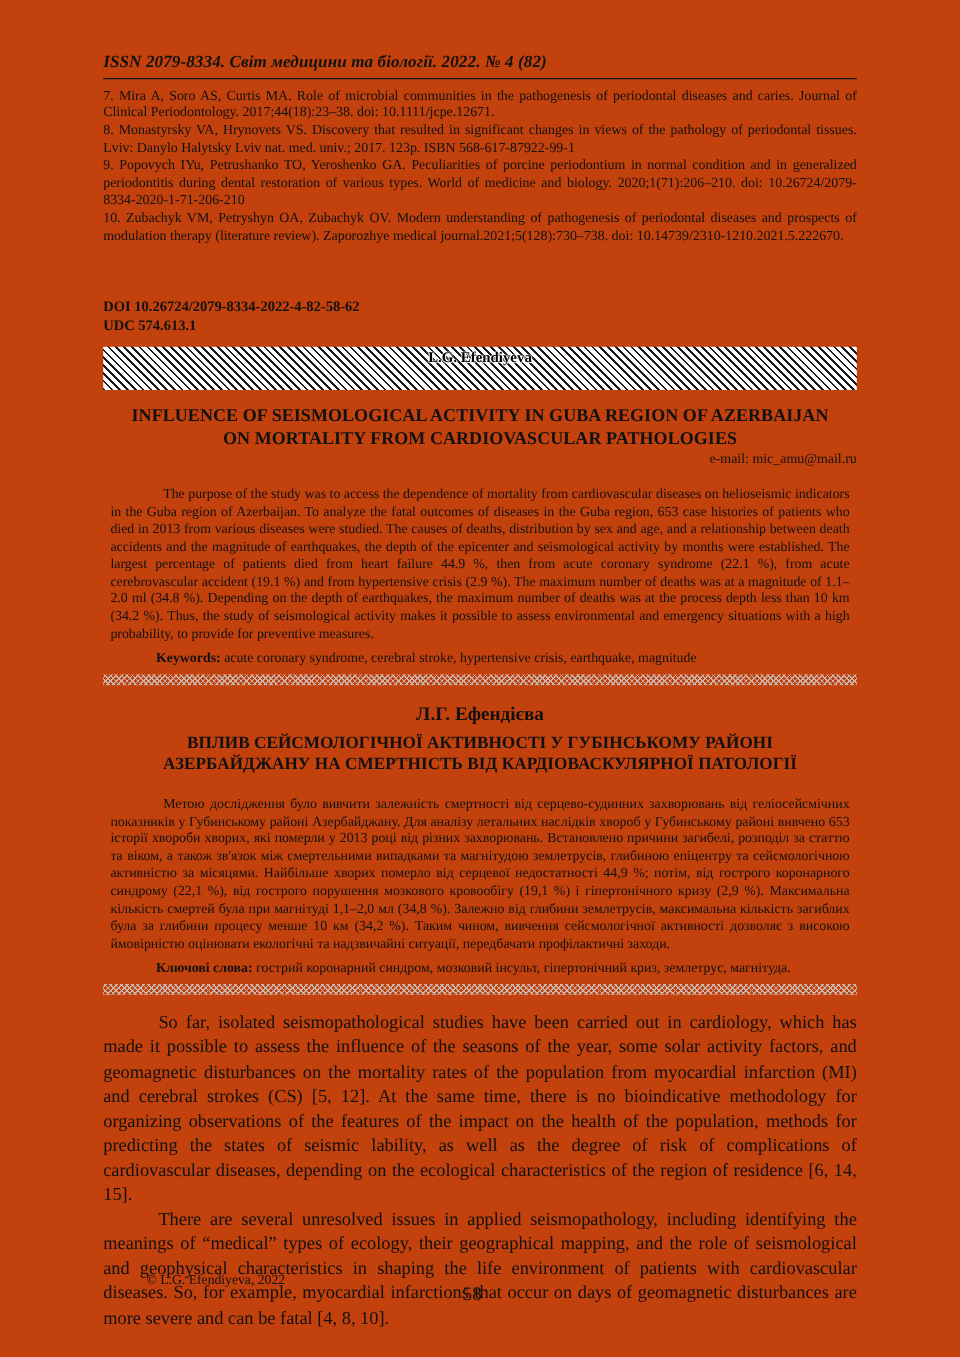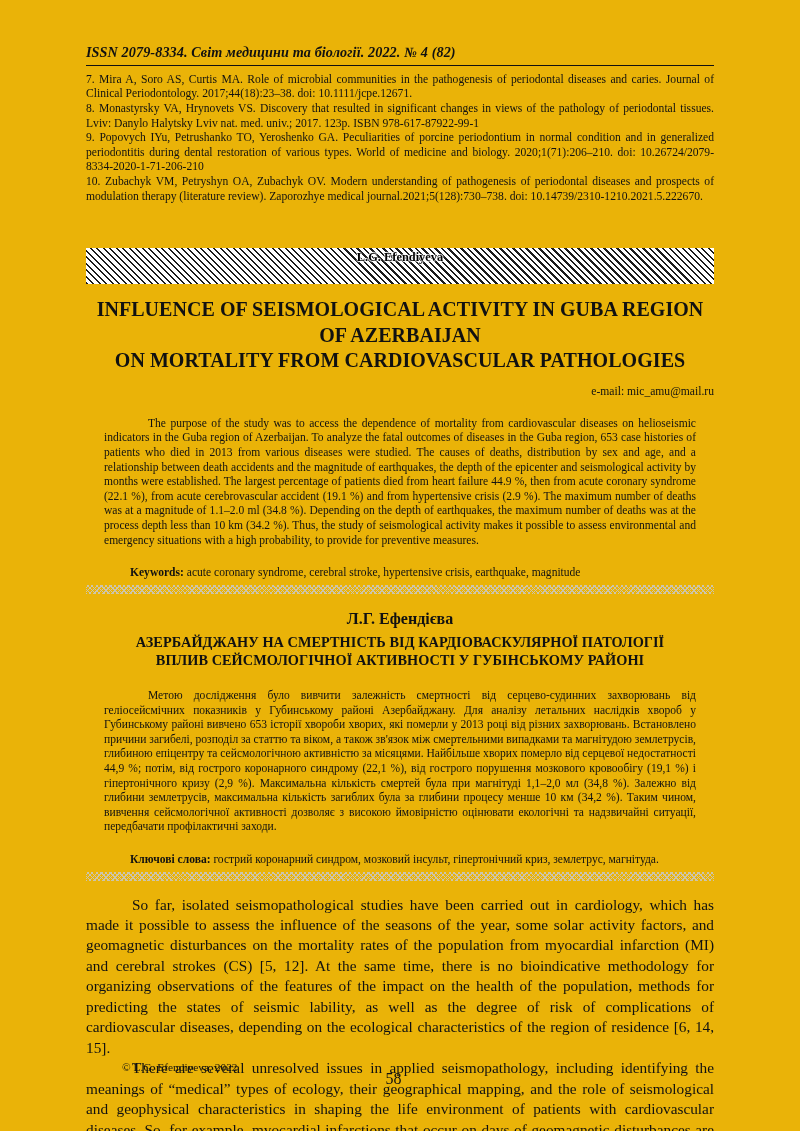--- a/index.html
+++ b/index.html
@@ -9,21 +9,21 @@
   }
   body {
     font-family: "Liberation Serif", "DejaVu Serif", serif;
     color: #111111;
   }
   .page {
     position: relative;
     width: 800px;
     height: 1131px;
     margin: 0 auto;
-    background: #eab308;
+    background: #c2410c;
     box-sizing: border-box;
     padding: 0;
     overflow: hidden;
   }
   .content {
     position: absolute;
     left: 86px;
     top: 0;
     width: 628px;
   }
@@ -114,40 +114,39 @@
     background-image:
       repeating-linear-gradient(45deg,  #c9c9c9 0px, #c9c9c9 1px, transparent 1px, transparent 3.2px),
       repeating-linear-gradient(-45deg, #c9c9c9 0px, #c9c9c9 1px, transparent 1px, transparent 3.2px);
     opacity: 0.85;
   }
 
   
   .article-title {
     margin-top: 13px;
     font-weight: bold;
-    font-size: 20px;
+    font-size: 15px;
     line-height: 1.28;
     text-align: center;
     letter-spacing: 0.05px;
   }
   .email {
-    margin-top: 11px;
     font-size: 11.6px;
     text-align: right;
   }
 
   
   .abstract {
     margin-top: 16px;
     font-size: 11.55px;
     line-height: 1.265;
     text-align: justify;
     text-justify: inter-word;
   }
-  .abstract p { margin: 18px; text-indent: 44px; }
+  .abstract p { margin: 6px; text-indent: 44px; }
   .keywords {
     margin-top: 1px;
     font-size: 11.55px;
     line-height: 1.265;
     text-indent: 44px;
   }
   .keywords b { font-weight: bold; }
 
   
   .ua-author {
@@ -208,27 +207,29 @@
 
 <div class="page">
 
   <div class="content">
 
     <div class="runhead">ISSN 2079-8334. Світ медицини та біології. 2022. № 4 (82)</div>
     <div class="runhead-rule"></div>
 
     <div class="refs">
       <p>7. Mira A, Soro AS, Curtis MA. Role of microbial communities in the pathogenesis of periodontal diseases and caries. Journal of Clinical Periodontology. 2017;44(18):23–38. doi: 10.1111/jcpe.12671.</p>
-      <p>8. Monastyrsky VA, Hrynovets VS. Discovery that resulted in significant changes in views of the pathology of periodontal tissues. Lviv: Danylo Halytsky Lviv nat. med. univ.; 2017. 123p.  ISBN 978-617-87922-99-1</p>
+      <p>8. Monastyrsky VA, Hrynovets VS. Discovery that resulted in significant changes in views of the pathology of periodontal tissues. Lviv: Danylo Halytsky Lviv nat. med. univ.; 2017. 123p.  ISBN 568-617-87922-99-1</p>
       <p>9. Popovych IYu, Petrushanko TO, Yeroshenko GA. Peculiarities of porcine periodontium in normal condition and in generalized periodontitis during dental restoration of various types. World of medicine and biology. 2020;1(71):206–210. doi: 10.26724/2079-8334-2020-1-71-206-210</p>
       <p class="lastref">10. Zubachyk VM, Petryshyn OA, Zubachyk OV. Modern understanding of pathogenesis of periodontal diseases and prospects of modulation therapy (literature review). Zaporozhye medical journal.2021;5(128):730–738. doi: 10.14739/2310-1210.2021.5.222670.</p>
     </div>
 
 
     <div class="ids">
+      <div>DOI 10.26724/2079-8334-2022-4-82-58-62</div>
+      <div>UDC 574.613.1</div>
     </div>
 
     <div class="hatch-band">
       <div class="band-line">L.G. Efendiyeva</div>
       <div class="band-line">Azerbaijan Medical University, Baku, Azerbaijan</div>
     </div>
 
     <div class="article-title">
       <div>INFLUENCE OF SEISMOLOGICAL ACTIVITY IN GUBA REGION OF AZERBAIJAN</div>
       <div>ON MORTALITY FROM CARDIOVASCULAR PATHOLOGIES</div>
@@ -238,22 +239,22 @@
 
     <div class="abstract">
       <p>The purpose of the study was to access the dependence of mortality from cardiovascular diseases on helioseismic indicators in the Guba region of Azerbaijan. To analyze the fatal outcomes of diseases in the Guba region, 653 case histories of patients who died in 2013 from various diseases were studied. The causes of deaths, distribution by sex and age, and a relationship between death accidents and the magnitude of earthquakes, the depth of the epicenter and seismological activity by months were established. The largest percentage of patients died from heart failure 44.9 %, then from acute coronary syndrome (22.1 %), from acute cerebrovascular accident (19.1 %) and from hypertensive crisis (2.9 %). The maximum number of deaths was at a magnitude of 1.1–2.0 ml (34.8 %). Depending on the depth of earthquakes, the maximum number of deaths was at the process depth less than 10 km (34.2 %). Thus, the study of seismological activity makes it possible to assess environmental and emergency situations with a high probability, to provide for preventive measures.</p>
       <div class="keywords"><b>Keywords:</b><span> acute coronary syndrome, cerebral stroke, hypertensive crisis, earthquake, magnitude</span></div>
     </div>
 
     <div class="wave-band"></div>
 
     <div class="ua-author">Л.Г. Ефендієва</div>
     <div class="ua-title">
+      <div>ВПЛИВ СЕЙСМОЛОГІЧНОЇ АКТИВНОСТІ У ГУБІНСЬКОМУ РАЙОНІ</div>
       <div>АЗЕРБАЙДЖАНУ НА СМЕРТНІСТЬ ВІД КАРДІОВАСКУЛЯРНОЇ ПАТОЛОГІЇ</div>
-      <div>ВПЛИВ СЕЙСМОЛОГІЧНОЇ АКТИВНОСТІ У ГУБІНСЬКОМУ РАЙОНІ</div>
     </div>
 
     <div class="abstract">
       <p>Метою дослідження було вивчити залежність смертності від серцево-судинних захворювань від геліосейсмічних показників у Губинському районі Азербайджану. Для аналізу летальних наслідків хвороб у Губинському районі вивчено 653 історії хвороби хворих, які померли у 2013 році від різних захворювань. Встановлено причини загибелі, розподіл за статтю та віком, а також зв'язок між смертельними випадками та магнітудою землетрусів, глибиною епіцентру та сейсмологічною активністю за місяцями. Найбільше хворих померло від серцевої недостатності 44,9 %; потім, від гострого коронарного синдрому (22,1 %), від гострого порушення мозкового кровообігу (19,1 %) і гіпертонічного кризу (2,9 %). Максимальна кількість смертей була при магнітуді 1,1–2,0 мл (34,8 %). Залежно від глибини землетрусів, максимальна кількість загиблих була за глибини процесу менше 10 км (34,2 %). Таким чином, вивчення сейсмологічної активності дозволяє з високою ймовірністю оцінювати екологічні та надзвичайні ситуації, передбачати профілактичні заходи.</p>
       <div class="keywords"><b>Ключові слова:</b><span> гострий коронарний синдром, мозковий інсульт, гіпертонічний криз, землетрус, магнітуда.</span></div>
     </div>
 
     <div class="wave-band"></div>
 
     <div class="body-text">

